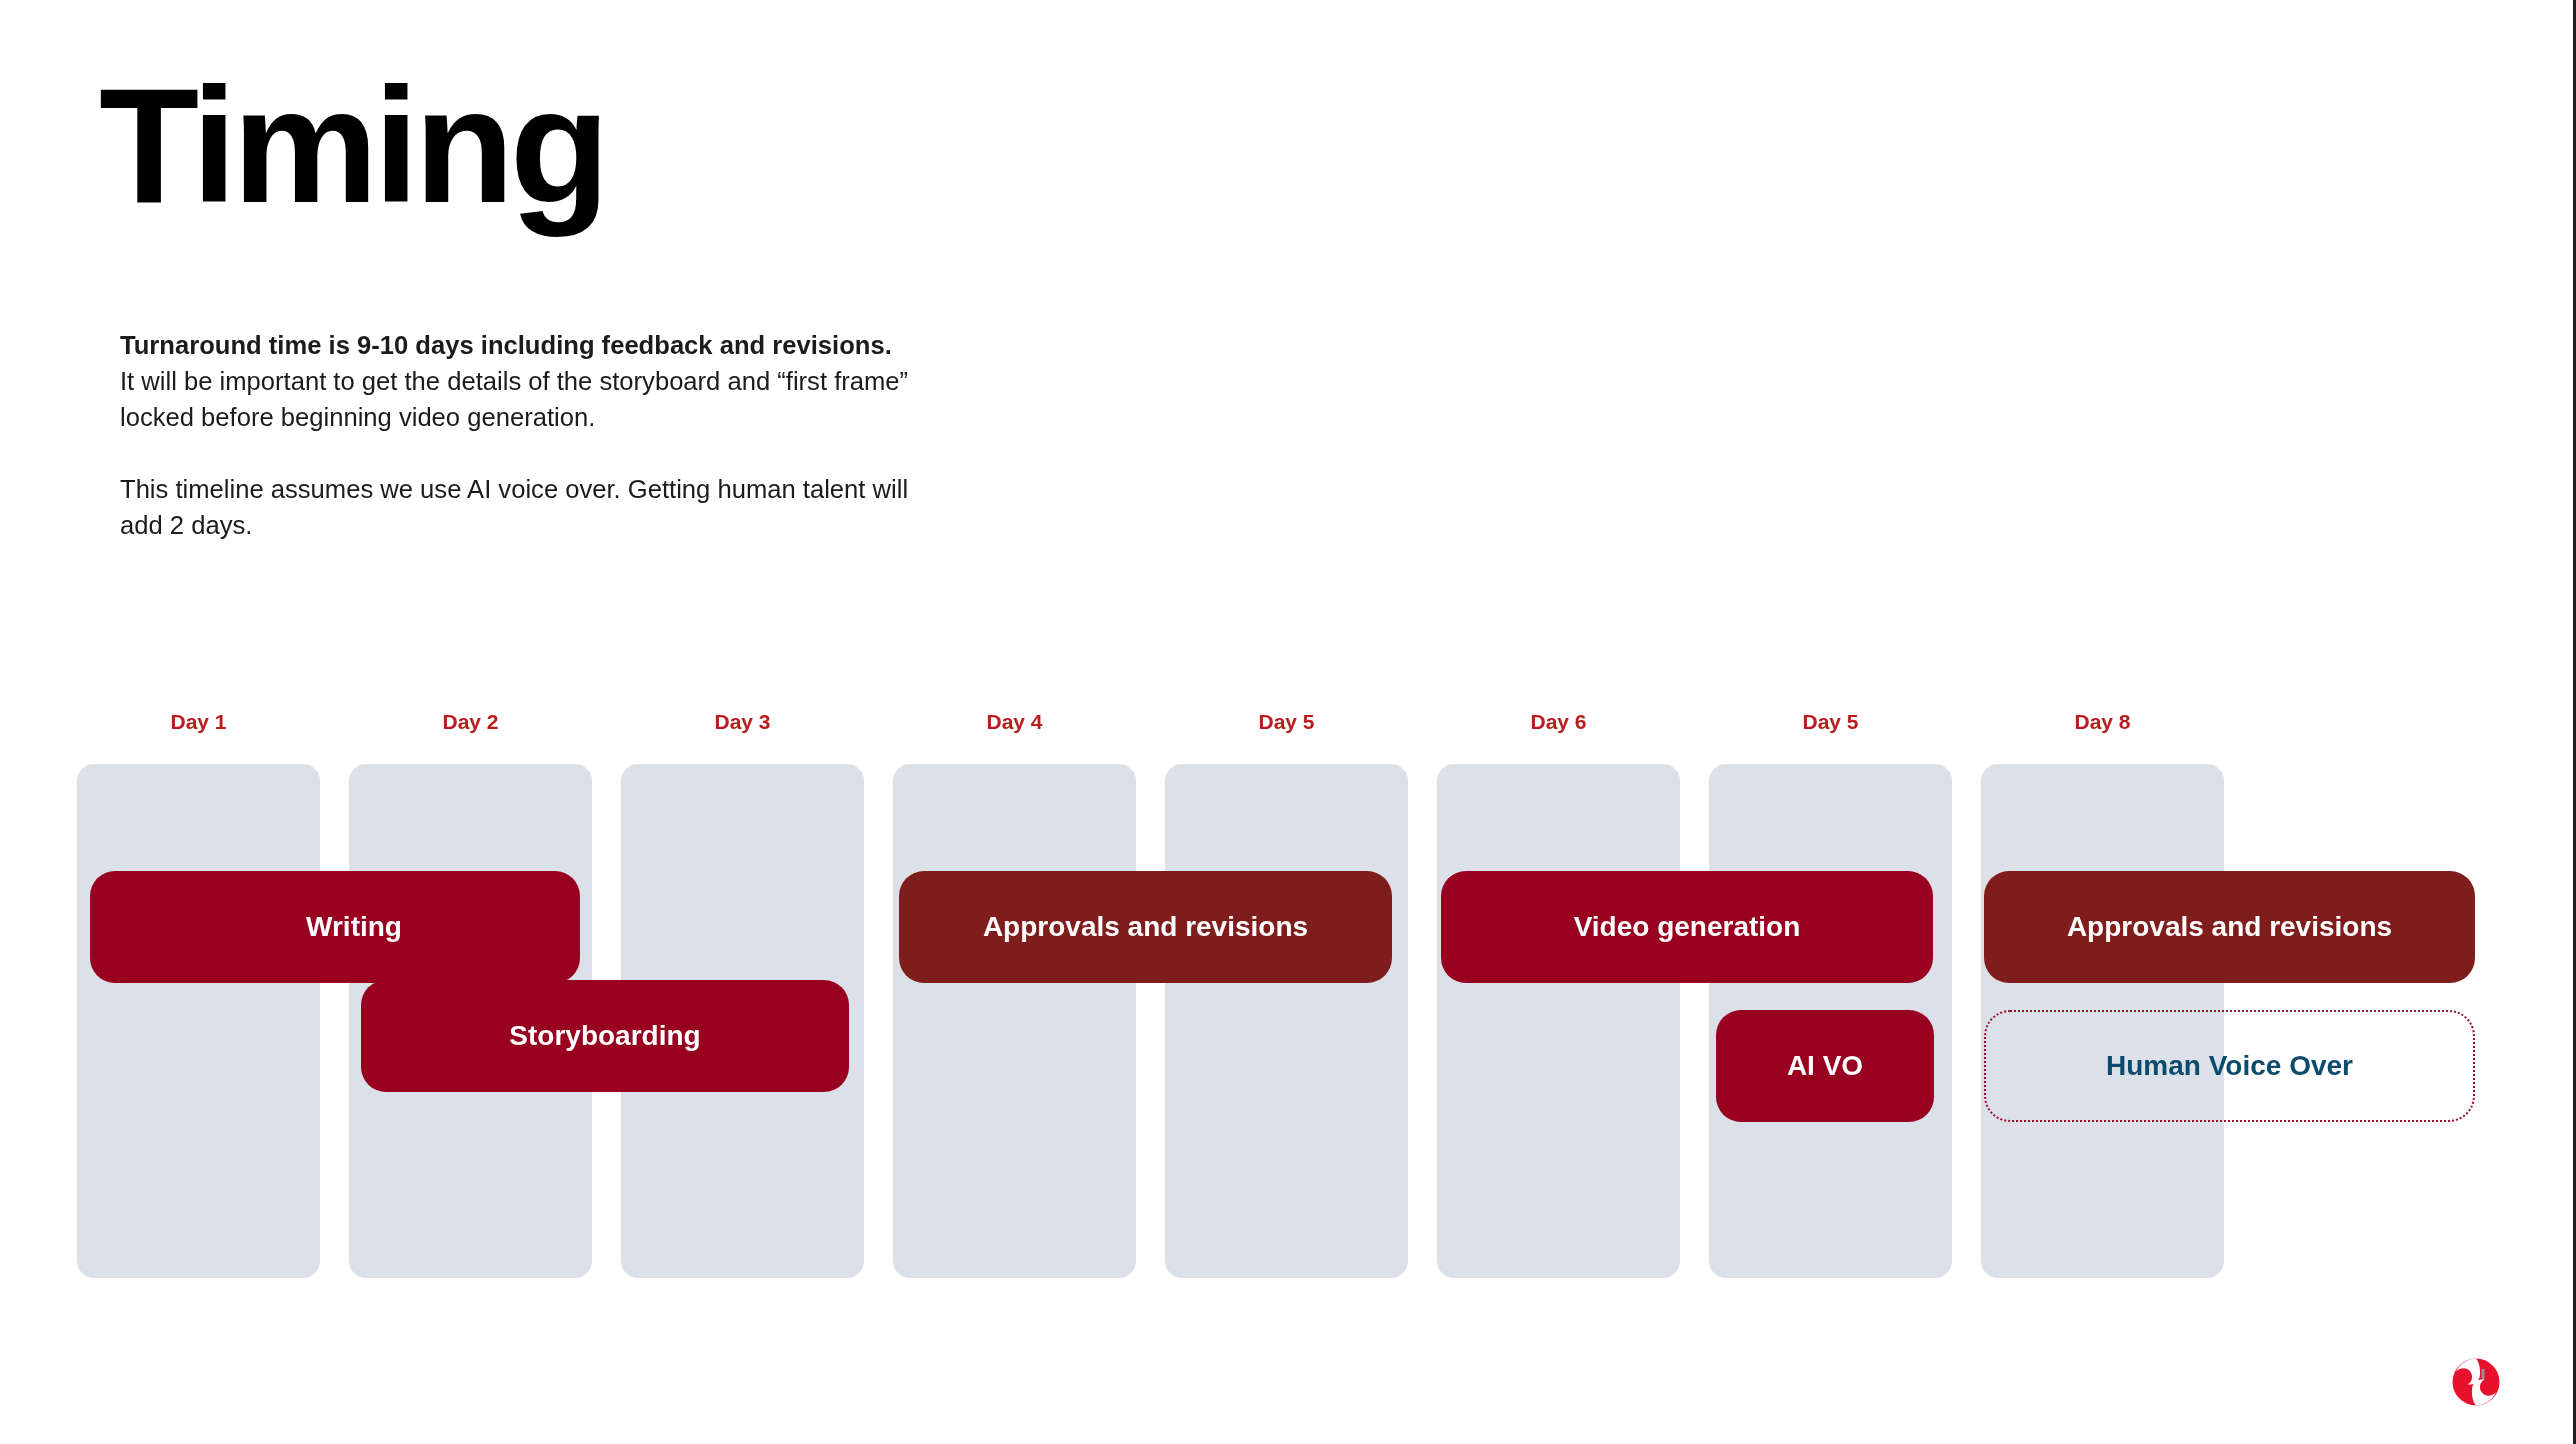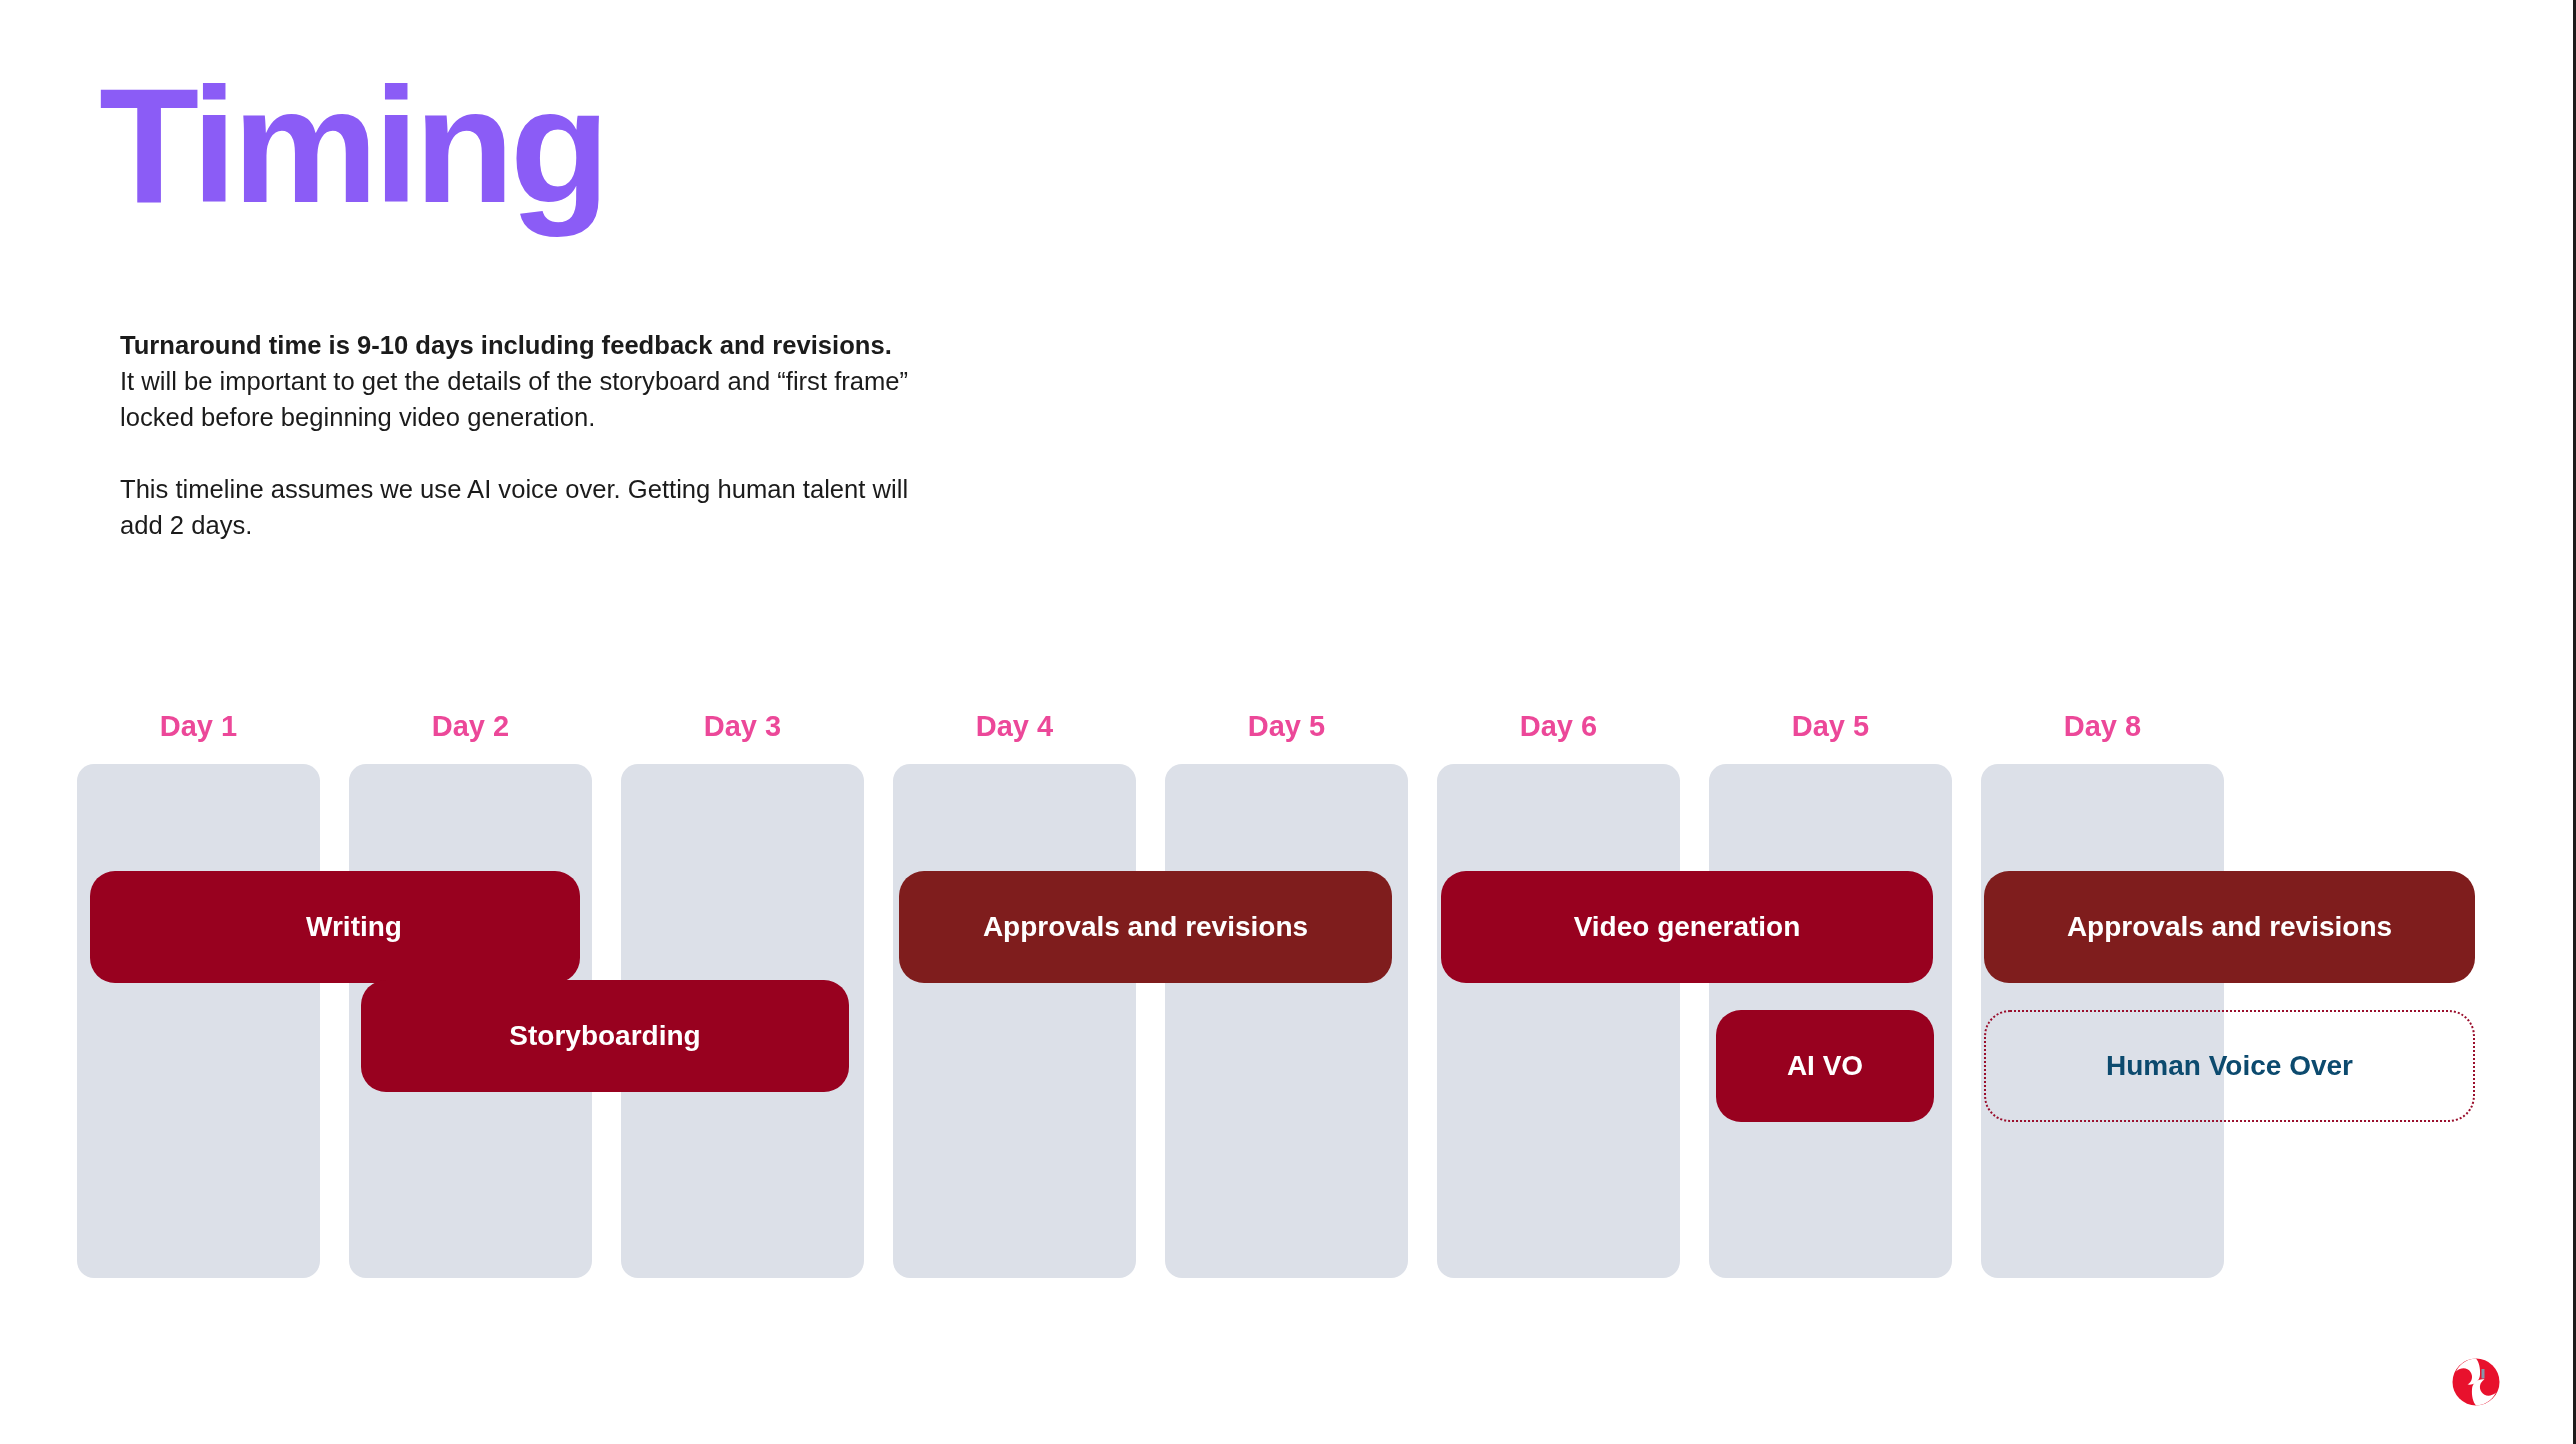--- a/index.html
+++ b/index.html
@@ -7,36 +7,36 @@
   body { font-family: "Liberation Sans", sans-serif; position: relative; }
 
   .right-edge-line {
     position: absolute; top: 0; right: 0; width: 2.8px; height: 1445px;
     background: #1c1c1c;
   }
 
   .slide-title {
     position: absolute; left: 99px; top: 60px;
     font-size: 164px; font-weight: 700; letter-spacing: -4.7px;
-    line-height: 1.05; color: #8b5cf6;
+    line-height: 1.05; color: #000000;
   }
 
   .intro { position: absolute; left: 120px; top: 327px; color: #1b1b1b;
     font-size: 25.6px; line-height: 36px; }
   .intro .line-bold { font-weight: 700; }
   .intro .para-gap { margin-top: 36px; }
 
   .timeline-grid {
     position: absolute; left: 77px; top: 706px;
     display: grid; grid-template-columns: repeat(9, 243px); column-gap: 29px;
   }
   .day-cell { display: flex; flex-direction: column; }
   .day-label {
     height: 58px; display: flex; justify-content: center; align-items: flex-start;
-    padding-top: 3.7px; font-size: 29px; font-weight: 700; color: #ec4899;
+    padding-top: 3.7px; font-size: 21px; font-weight: 700; color: #b91c1c;
   }
   .day-col { height: 514px; background: #dce0e8; border-radius: 17px; }
 
   .bar {
     position: absolute; height: 112px; border-radius: 25px;
     display: flex; align-items: center; justify-content: center;
     color: #ffffff; font-weight: 700; font-size: 28px; white-space: nowrap;
   }
   .bar.red    { background: #98011f; }
   .bar.maroon { background: #7f1d1d; }

